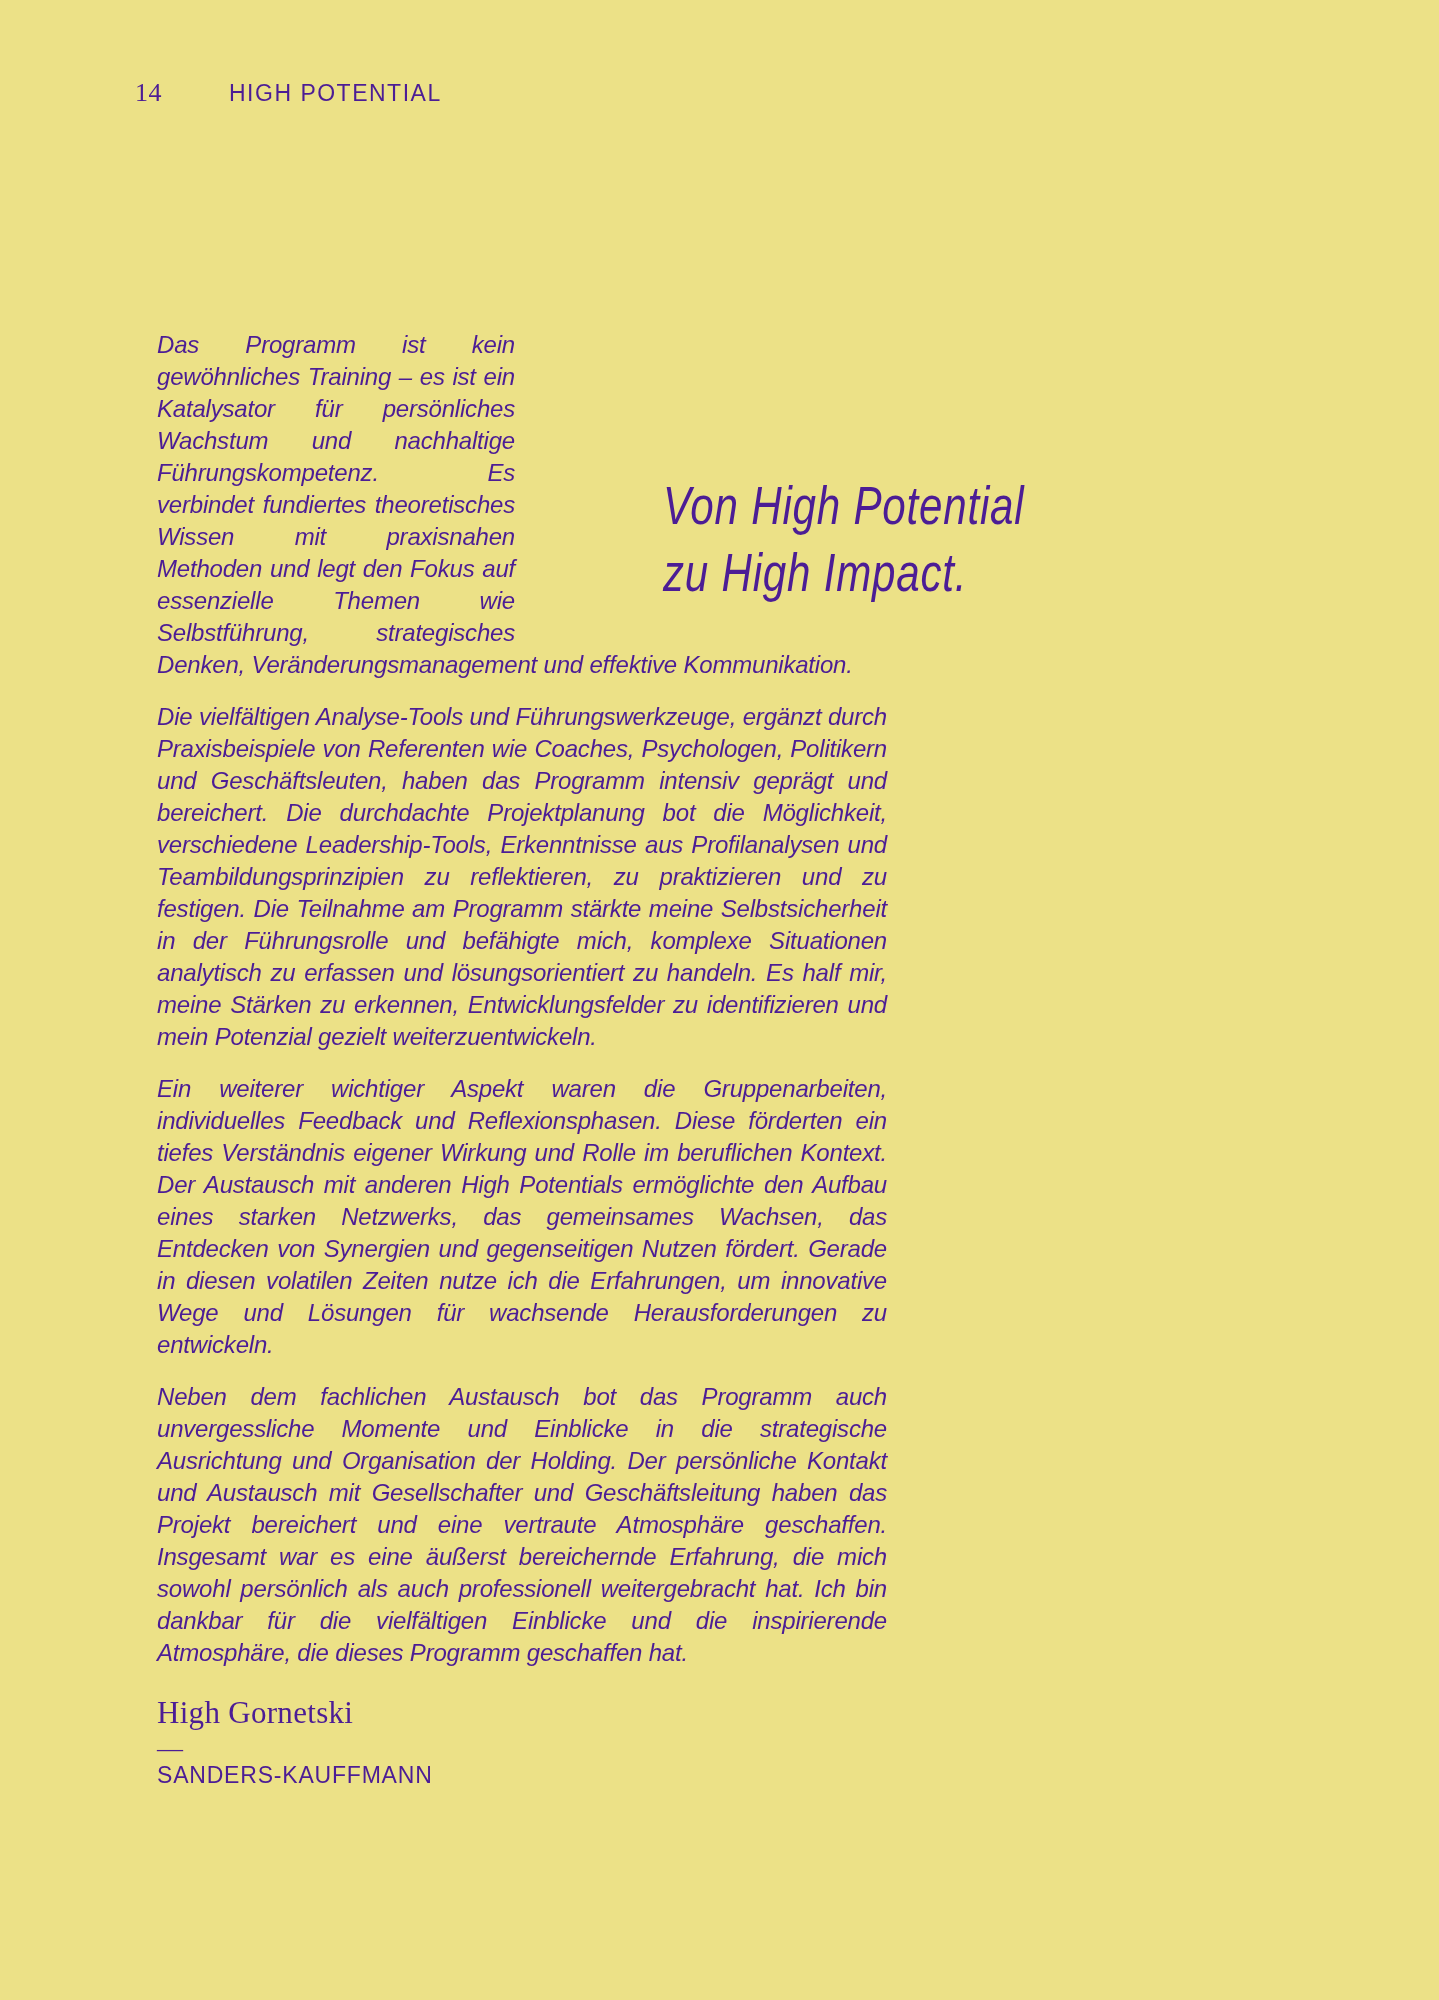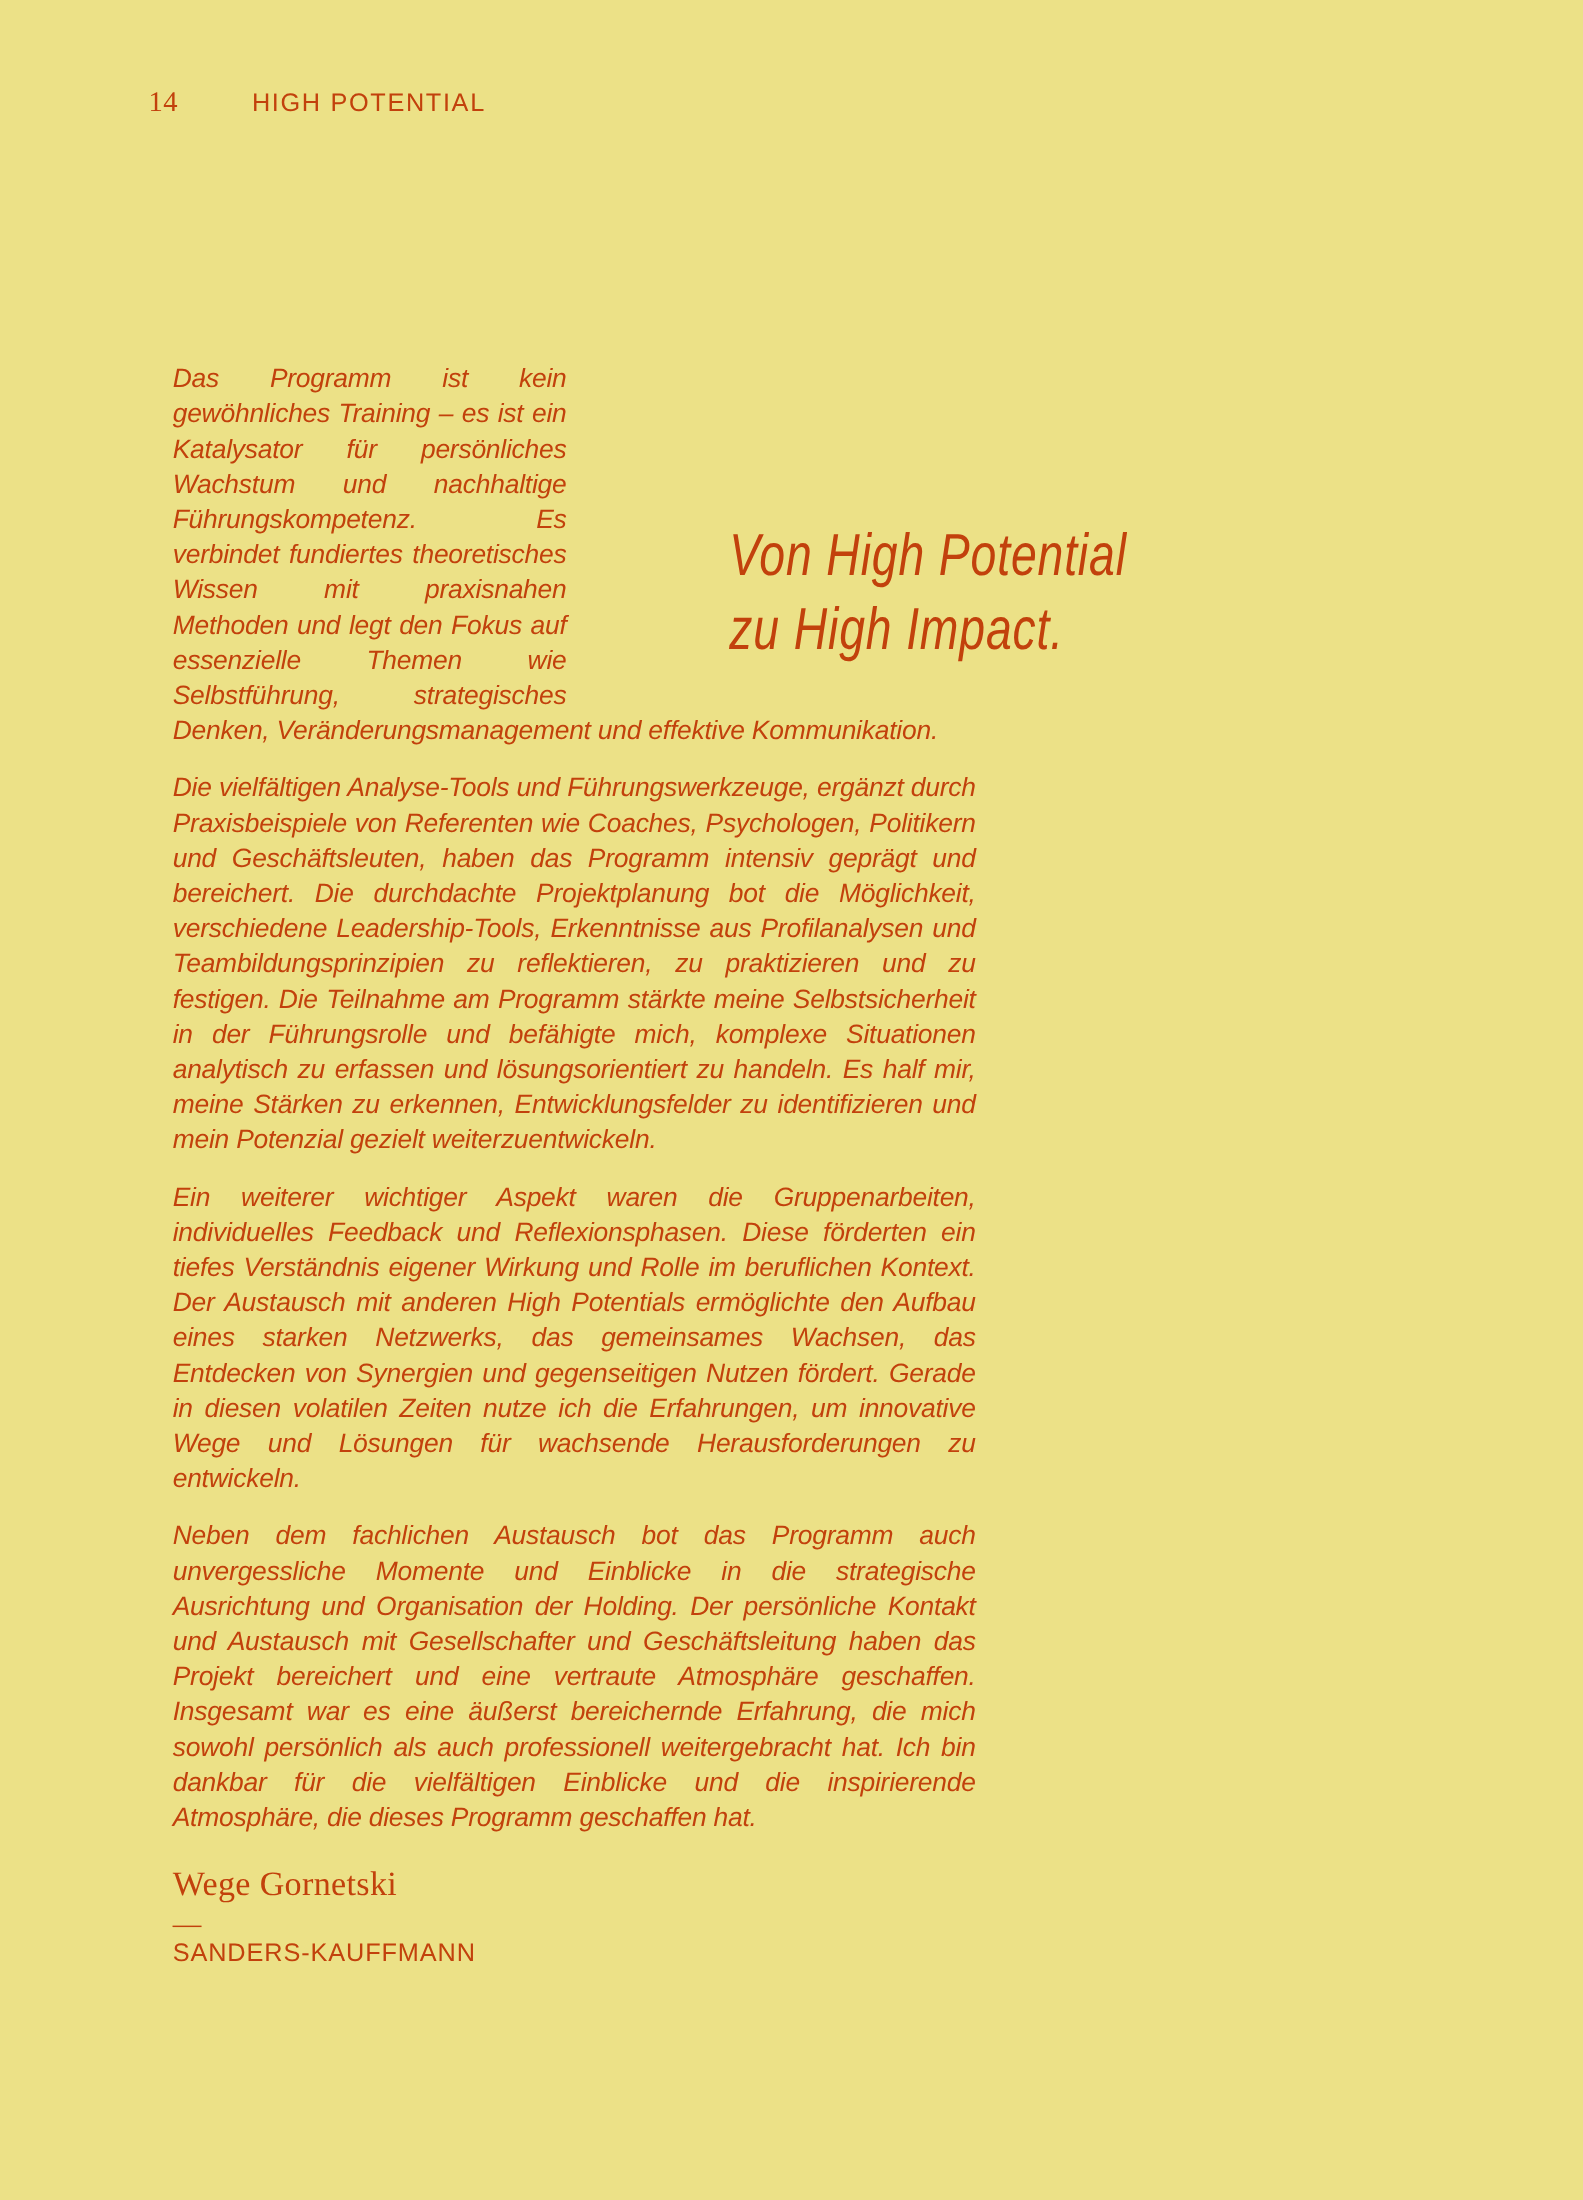--- a/index.html
+++ b/index.html
@@ -6,21 +6,21 @@
   html, body {
     margin: 0;
     padding: 0;
     background: #c9c9c9;
   }
   .page {
     position: relative;
     width: 1439px;
     height: 2000px;
     background: #ece187;
-    color: #c2410c;
+    color: #4c1d95;
     font-family: "Liberation Sans", sans-serif;
     overflow: hidden;
   }
 
   
   .folio-row {
     position: absolute;
     left: 135px;
     top: 78px;
     display: flex;
@@ -119,18 +119,18 @@
 
   <article class="body-copy">
     <div class="quote-spacer"></div>
     <p class="para">Das Programm ist kein gewöhnliches Training – es ist ein Katalysator für persönliches Wachstum und nachhaltige Führungskompetenz. Es verbindet fundiertes theoretisches Wissen mit praxisnahen Methoden und legt den Fokus auf essenzielle Themen wie Selbstführung, strategisches Denken, Veränderungsmanagement und effektive Kommunikation.</p>
     <p class="para">Die vielfältigen Analyse-Tools und Führungswerkzeuge, ergänzt durch Praxisbeispiele von Referenten wie Coaches, Psychologen, Politikern und Geschäftsleuten, haben das Programm intensiv geprägt und bereichert. Die durchdachte Projektplanung bot die Möglichkeit, verschiedene Leadership-Tools, Erkenntnisse aus Profilanalysen und Teambildungsprinzipien zu reflektieren, zu praktizieren und zu festigen. Die Teilnahme am Programm stärkte meine Selbstsicherheit in der Führungsrolle und befähigte mich, komplexe Situationen analytisch zu erfassen und lösungsorientiert zu handeln. Es half mir, meine Stärken zu erkennen, Entwicklungsfelder zu identifizieren und mein Potenzial gezielt weiterzuentwickeln.</p>
     <p class="para">Ein weiterer wichtiger Aspekt waren die Gruppenarbeiten, individuelles Feedback und Reflexionsphasen. Diese förderten ein tiefes Verständnis eigener Wirkung und Rolle im beruflichen Kontext. Der Austausch mit anderen High Potentials ermöglichte den Aufbau eines starken Netzwerks, das gemeinsames Wachsen, das Entdecken von Synergien und gegenseitigen Nutzen fördert. Gerade in diesen volatilen Zeiten nutze ich die Erfahrungen, um innovative Wege und Lösungen für wachsende Herausforderungen zu entwickeln.</p>
     <p class="para">Neben dem fachlichen Austausch bot das Programm auch unvergessliche Momente und Einblicke in die strategische Ausrichtung und Organisation der Holding. Der persönliche Kontakt und Austausch mit Gesellschafter und Geschäftsleitung haben das Projekt bereichert und eine vertraute Atmosphäre geschaffen. Insgesamt war es eine äußerst bereichernde Erfahrung, die mich sowohl persönlich als auch professionell weitergebracht hat. Ich bin dankbar für die vielfältigen Einblicke und die inspirierende Atmosphäre, die dieses Programm geschaffen hat.</p>
   </article>
 
   <footer class="signature">
-    <div class="sig-name">Wege Gornetski</div>
+    <div class="sig-name">High Gornetski</div>
     <div class="sig-dash">—</div>
     <div class="sig-company">SANDERS-KAUFFMANN</div>
   </footer>
 
 </div>
 
 </body></html>

